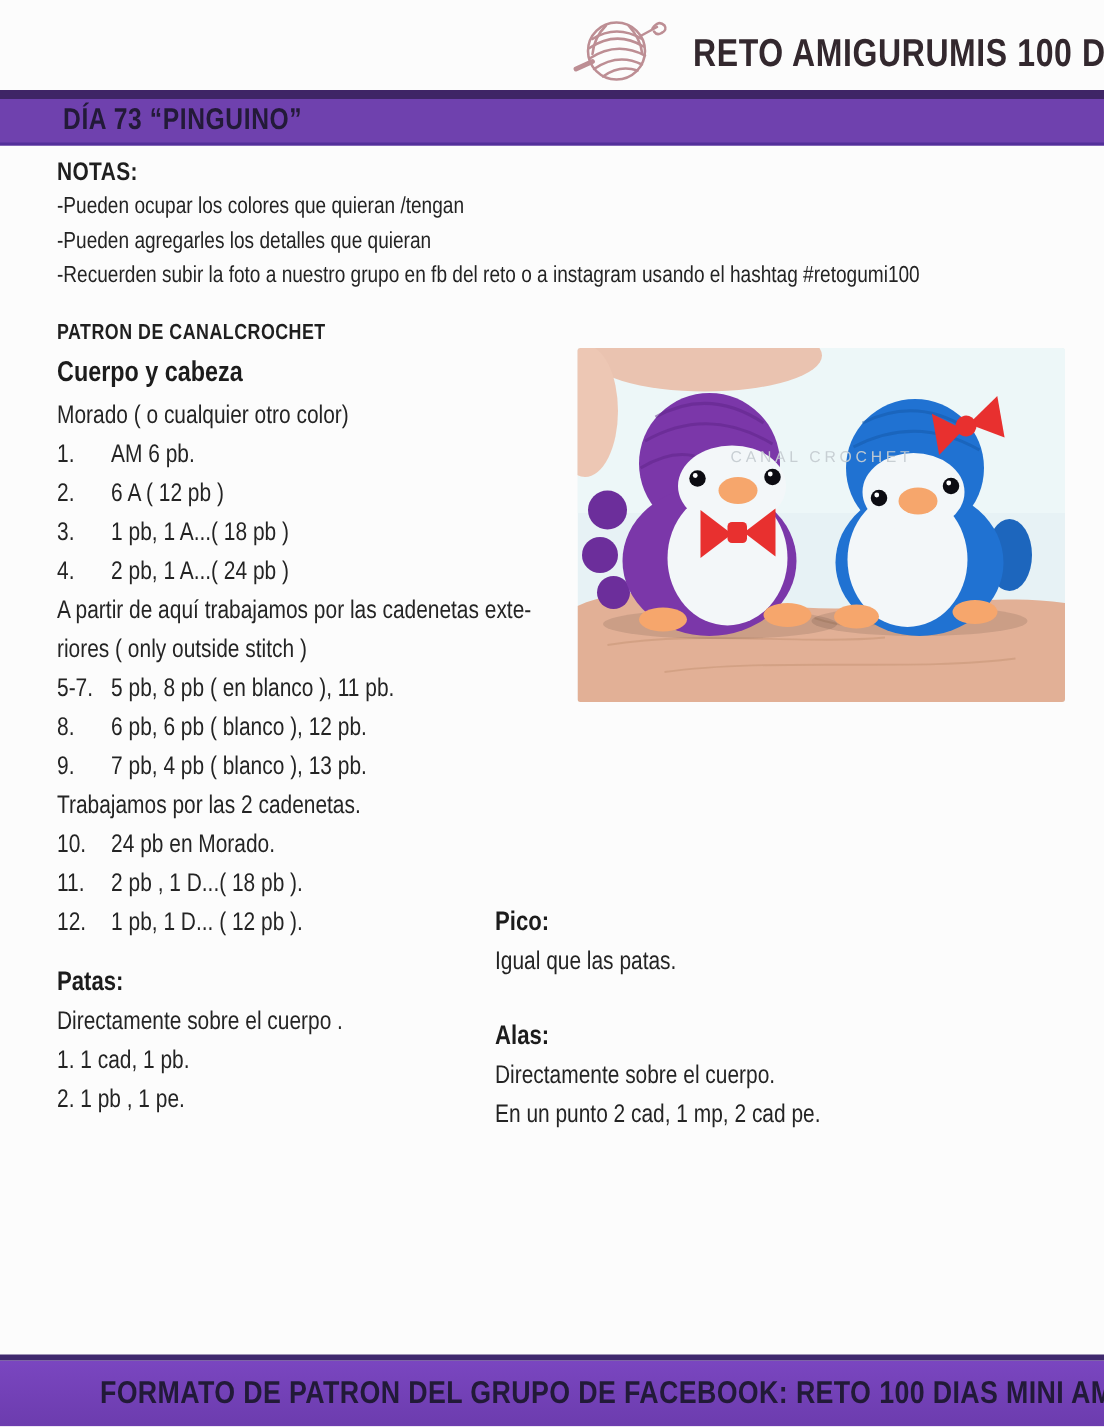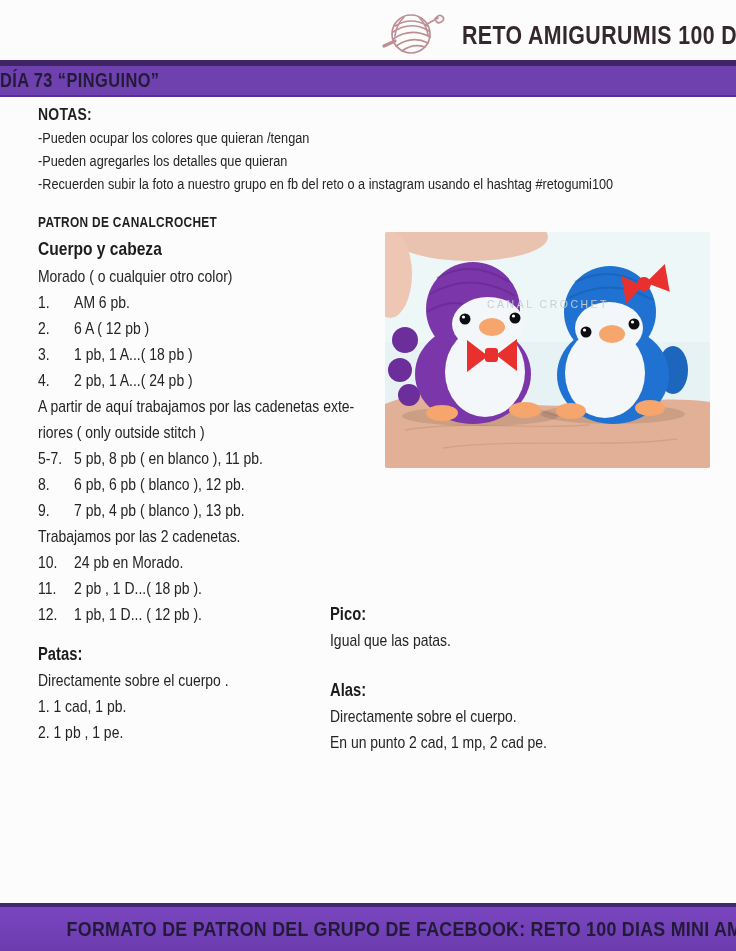--- a/index.html
+++ b/index.html
@@ -12,20 +12,21 @@
   .cond-c{display:inline-block;transform:scaleX(0.85);transform-origin:50% 50%;white-space:nowrap;}
 
   
   .logo{position:absolute;left:380px;top:5px;width:66px;height:53px;}
   .brand{position:absolute;left:462px;top:20px;font-size:26px;font-weight:700;color:#33282e;letter-spacing:0.5px;}
 
   
   .day-banner{
     position:absolute;left:0;top:60px;width:736px;height:37px;box-sizing:border-box;
     background:#6f41ae;border-top:6px solid #3f2566;border-bottom:2px solid #53309a;
+    padding-left:42px;
   }
   .day-banner .t{font-size:20px;font-weight:700;color:#231a38;line-height:29px;letter-spacing:0.5px;}
 
   
   .notes{position:absolute;left:38px;top:103px;width:780px;transform:scaleX(0.82);transform-origin:0 0;}
   .notes .h{font-size:17px;font-weight:700;line-height:23px;letter-spacing:0.3px;color:#1f1f1f;}
   .notes .i{font-size:15.5px;line-height:23px;white-space:nowrap;color:#242424;}
 
   
   .col-left{position:absolute;left:38px;top:210px;width:430px;transform:scaleX(0.82);transform-origin:0 0;}

